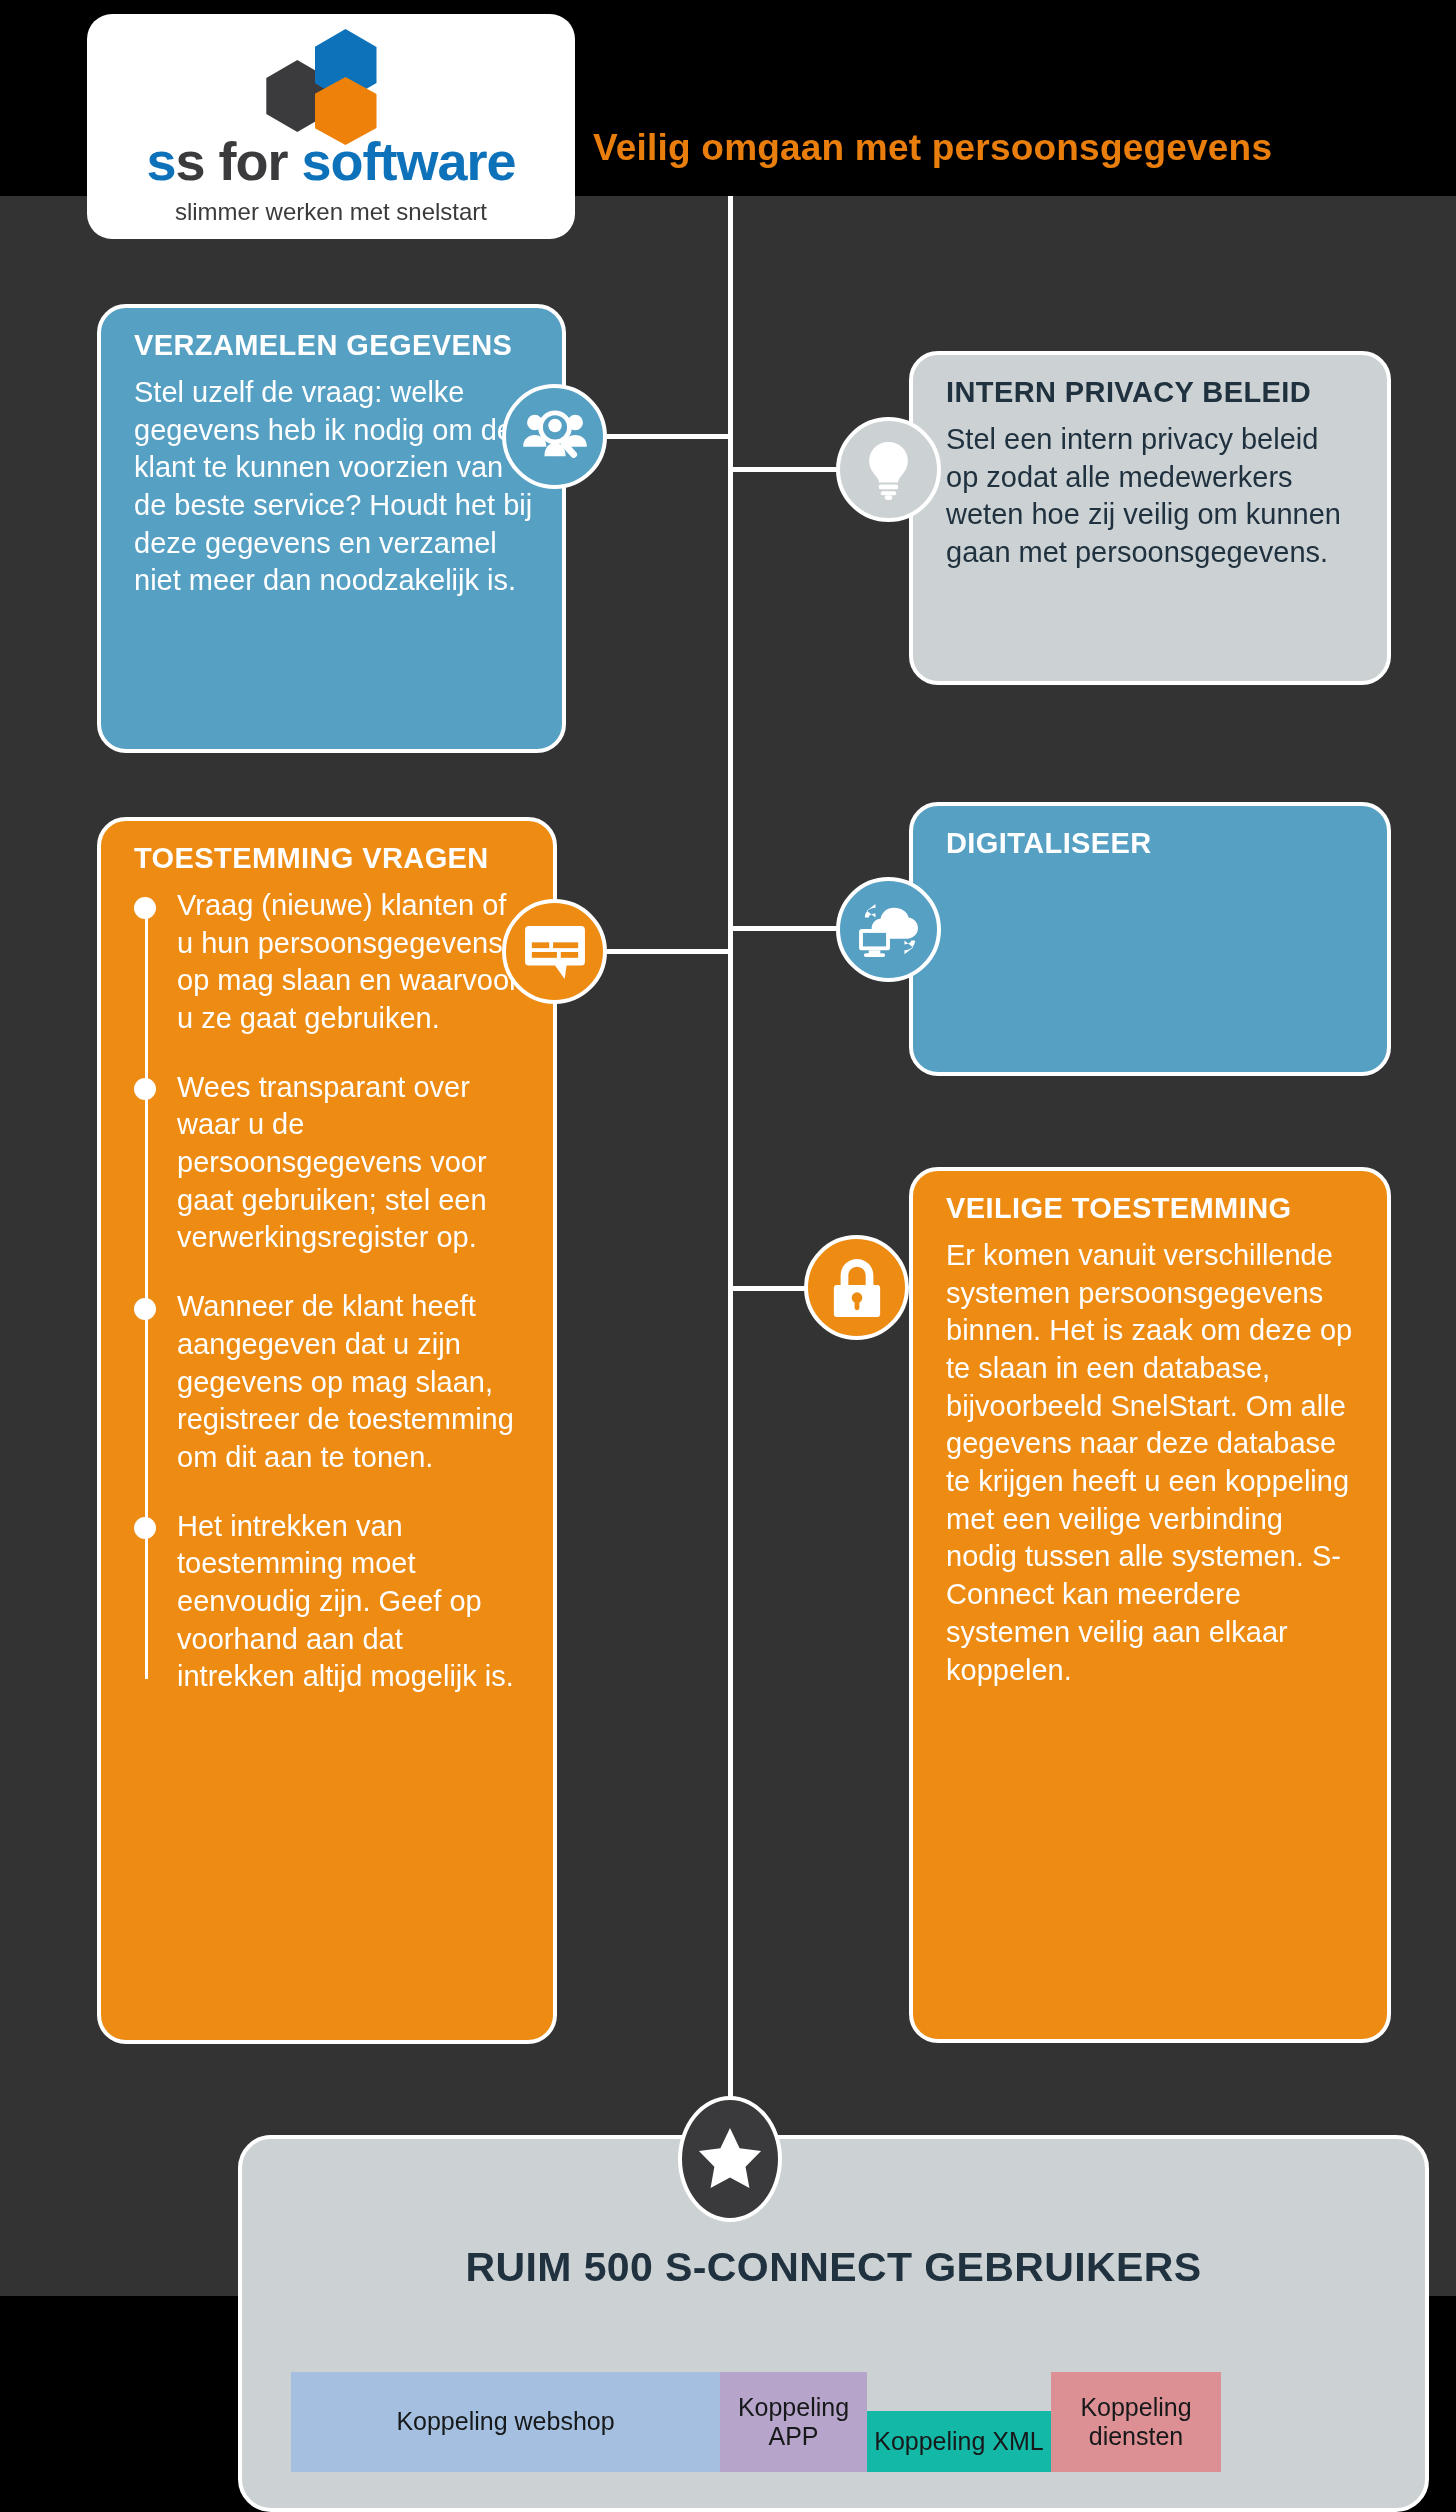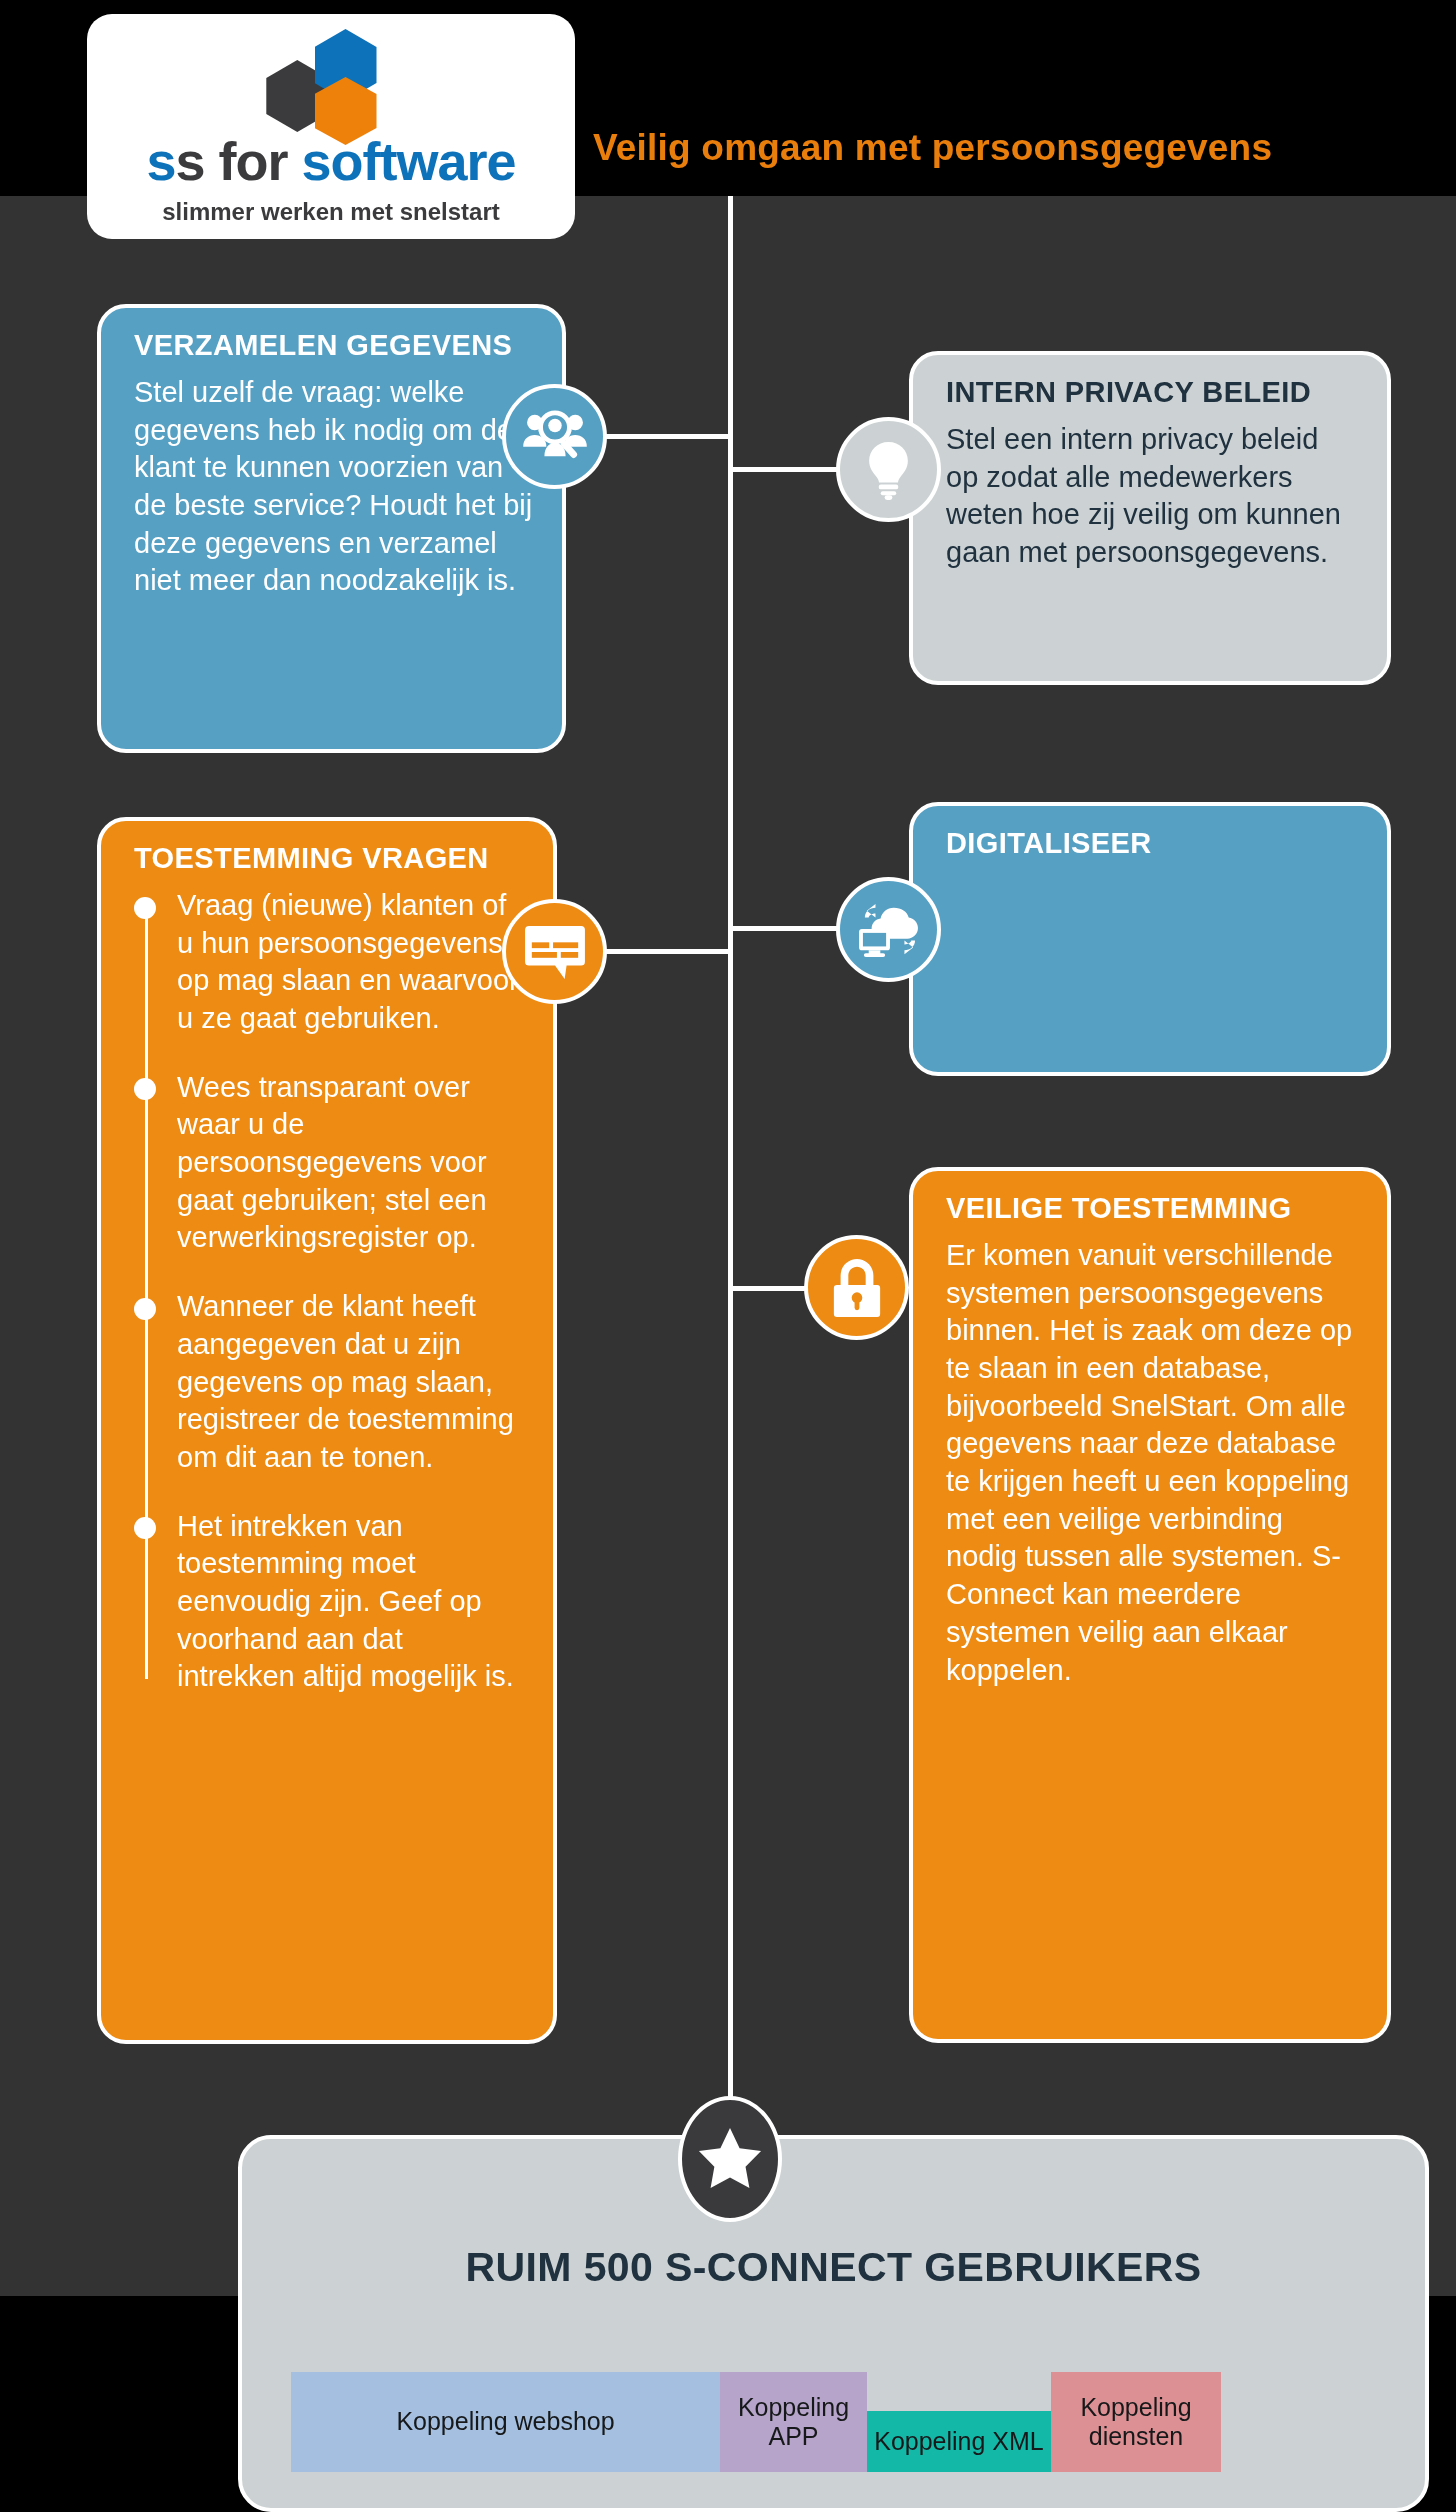--- a/index.html
+++ b/index.html
@@ -83,21 +83,20 @@
   }
   .logo-word .lw-dark { color: #3b3b3d; }
   .logo-word .lw-blue { color: #0d72b9; }
   .logo-word .lw-s    { color: #0d72b9; }
 
   .logo-tag {
     font-size: 24px;
     color: #3b3b3d;
     margin-top: 9.7px;
     white-space: nowrap;
-    font-weight: bold;
   }
 
   #header-title {
     position: absolute;
     left: 593px;
     top: 127px;
     font-size: 37px;
     font-weight: 700;
     color: #ea7e0c;
     white-space: nowrap;

